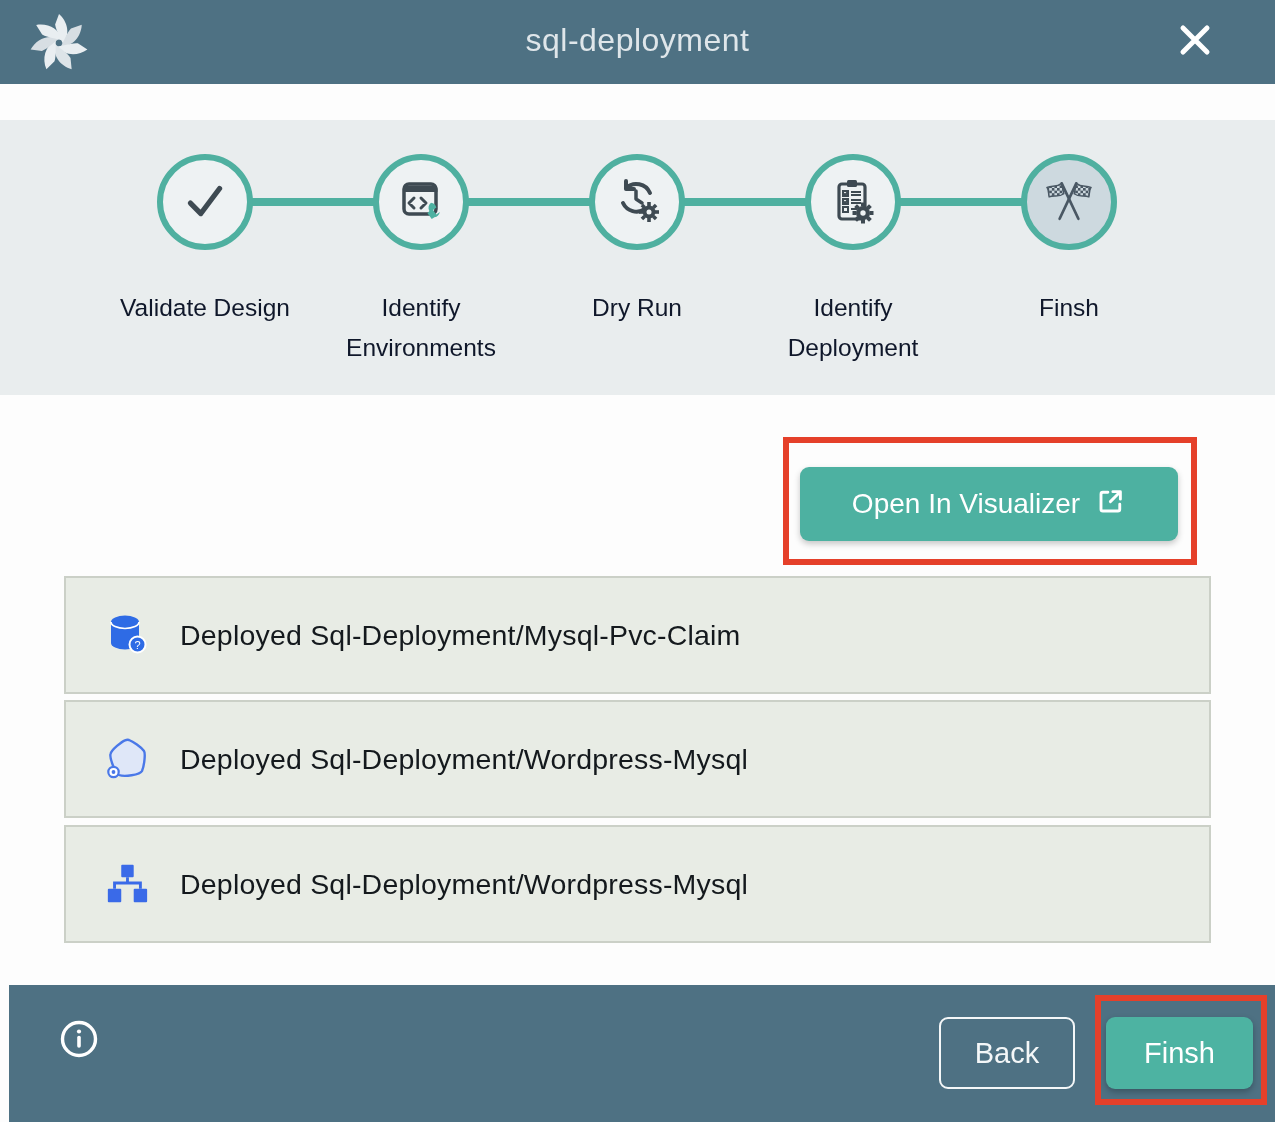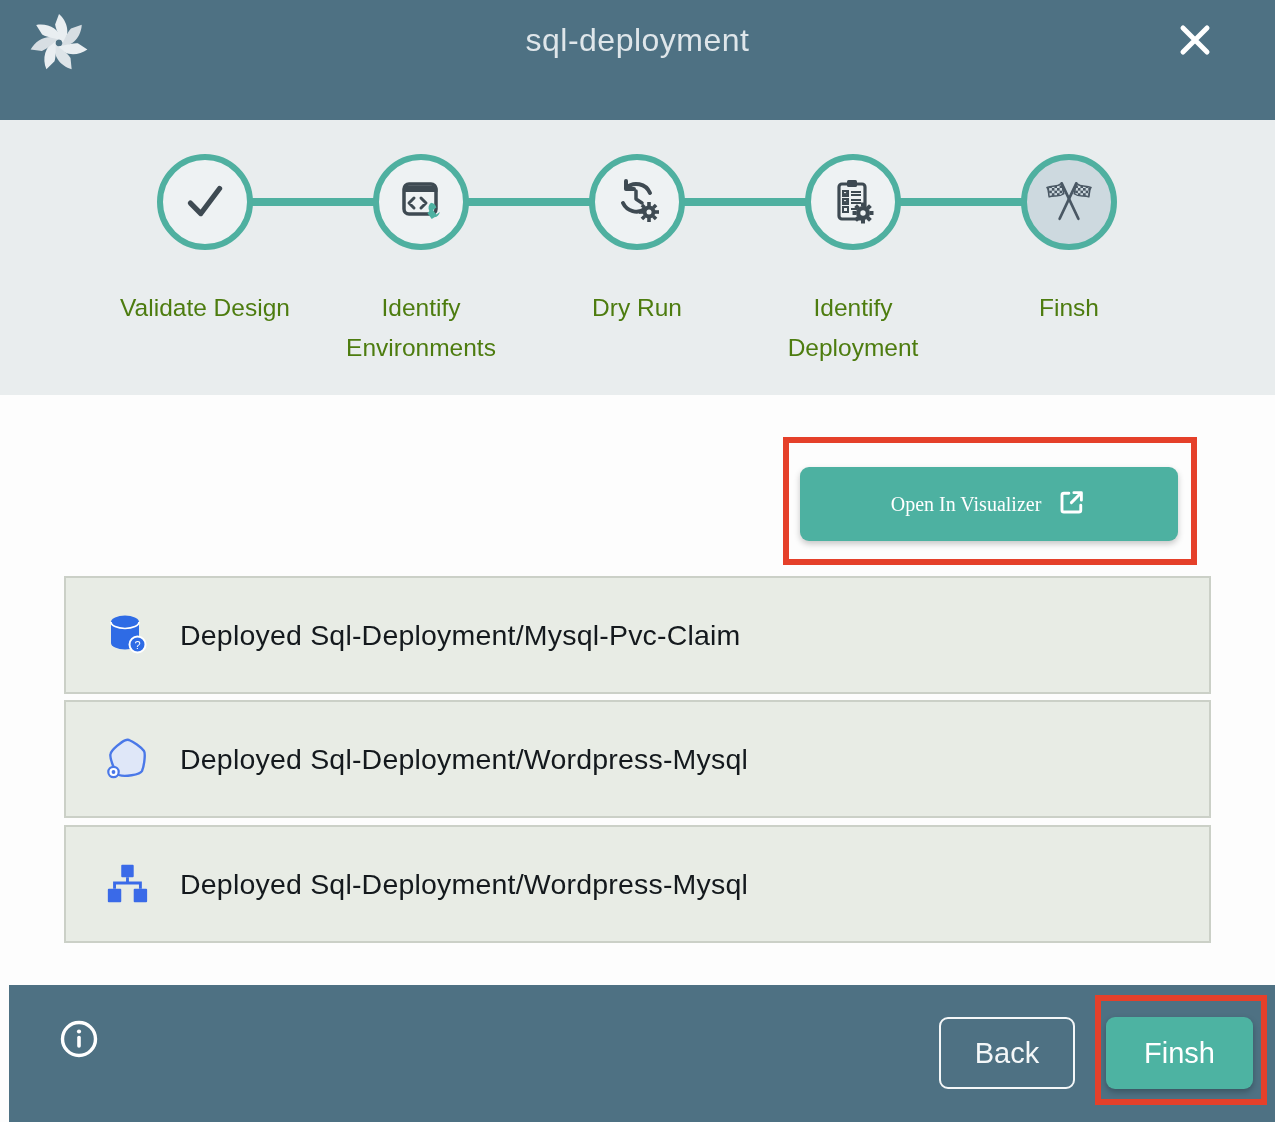--- a/index.html
+++ b/index.html
@@ -2,21 +2,21 @@
 <html><head>
 <meta charset="utf-8">
 <style>
   * { margin: 0; padding: 0; box-sizing: border-box; }
   html, body { width: 1275px; height: 1122px; }
   body { font-family: "Liberation Sans", "DejaVu Sans", sans-serif; background: #fdfdfd; }
   .app { position: relative; width: 1275px; height: 1122px; overflow: hidden; background: #fdfdfd; }
 
   
   .header {
-    position: absolute; top: 0; left: 0; width: 100%; height: 120px;
+    position: absolute; top: 0; left: 0; width: 100%; height: 84px;
     background: #4e7183; display: flex; align-items: flex-start;
   }
   .logo { position: absolute; left: 26px; top: 10px; width: 66px; height: 66px; }
   .title {
     position: absolute; top: 22px; left: 0; width: 100%;
     text-align: center; color: #dfe6ea; font-size: 32px; letter-spacing: 0.5px;
   }
   .close-btn { position: absolute; top: 18px; right: 58px; width: 44px; height: 44px; cursor: pointer; }
 
   
@@ -31,21 +31,21 @@
   .steps { position: absolute; left: 97px; top: 34px; display: flex; }
   .step { width: 216px; display: flex; flex-direction: column; align-items: center; }
   .step-circle {
     width: 96px; height: 96px; border-radius: 50%;
     border: 6px solid #4fb0a0; background: #eef2f3;
     display: flex; align-items: center; justify-content: center;
     position: relative; z-index: 2;
   }
   .step-circle.active { background: #cdd9df; }
   .step-label {
-    margin-top: 38px; text-align: center; font-size: 24.5px; color: #4d7c0f;
+    margin-top: 38px; text-align: center; font-size: 24.5px; color: #0f172a;
     line-height: 1.62; max-width: 190px;
   }
 
   
   .results { position: absolute; top: 395px; left: 0; width: 100%; height: 590px; background: #fdfdfd; }
   .row {
     position: absolute; left: 64px; width: 1147px;
     background: #e8ece5; border: 2px solid #cbd0c7;
     display: flex; align-items: center;
   }
@@ -58,21 +58,21 @@
   .item-text { margin-left: 28px; font-size: 28.5px; color: #14191d; letter-spacing: 0.2px; }
 
   .red-box {
     position: absolute; border: 6px solid #e5402a; z-index: 5; pointer-events: none;
   }
   .red-box-visualizer { left: 783px; top: 42px; width: 414px; height: 128px; }
 
   .visualizer-btn {
     position: absolute; left: 800px; top: 72px; width: 378px; height: 74px;
     background: #4db1a1; border: none; border-radius: 9px; cursor: pointer;
-    color: #fff; font-size: 20px; font-family: Liberation Serif, serif;
+    color: #fff; font-size: 28px; font-family: Liberation Sans, sans-serif;
     display: flex; align-items: center; justify-content: center; gap: 16px;
     box-shadow: 0 3px 6px rgba(0,0,0,0.22);
   }
 
   
   .footer {
     position: absolute; top: 985px; left: 0; width: 100%; height: 137px;
     background: #4e7183;
     margin-left: 9px;
   }

